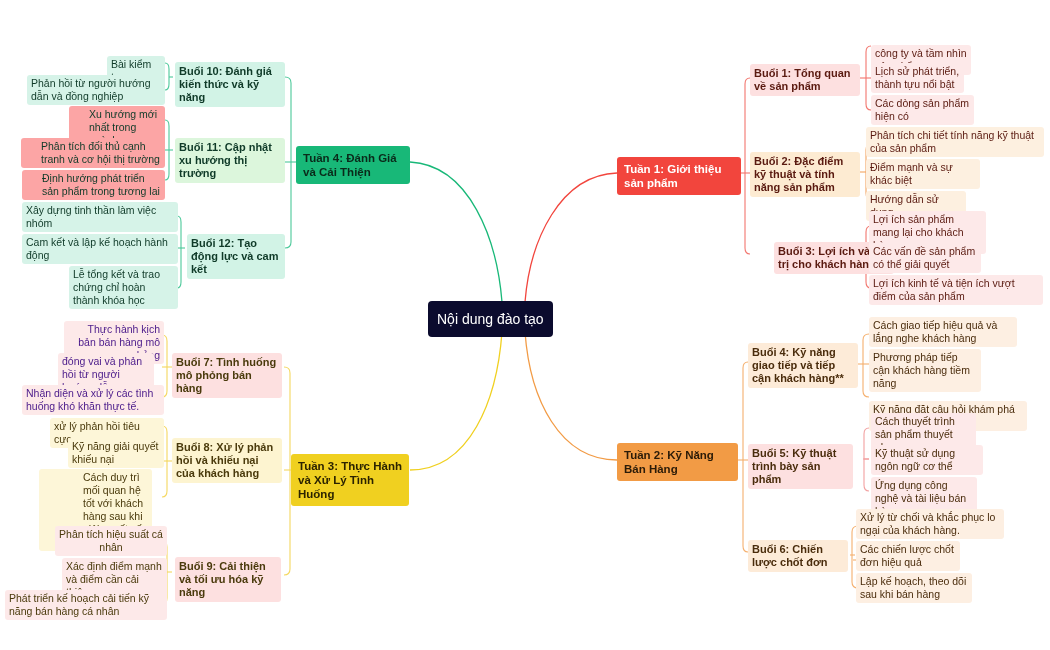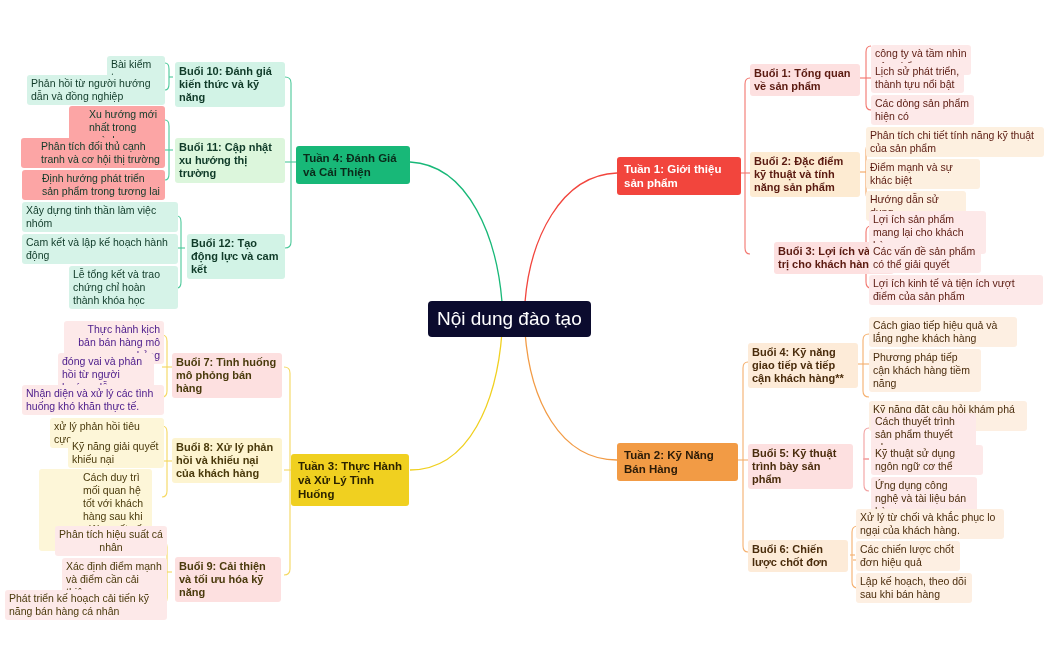--- a/index.html
+++ b/index.html
@@ -2,21 +2,21 @@
 <html><head>
 <meta charset="utf-8">
 <style>
   html, body { margin:0; padding:0; background:#ffffff; }
   body { width:1050px; height:650px; position:relative; overflow:hidden;
          font-family:"Liberation Sans", sans-serif; }
   #canvas { position:absolute; left:0; top:0; width:1050px; height:650px; }
   svg.lines { position:absolute; left:0; top:0; width:1050px; height:650px; pointer-events:none; }
   .node { position:absolute; box-sizing:border-box; border-radius:3px;
           font-size:11px; line-height:13px; padding:2px 4px; }
-  .root { background:#0b0b2e; color:#ffffff; font-size:19px; line-height:24px;
+  .root { background:#0b0b2e; color:#ffffff; font-size:14px; line-height:24px;
           padding:6px 9px; border-radius:4px; font-weight:normal; }
   .main { font-weight:bold; font-size:11.5px; line-height:14px; padding:5px 7px; border-radius:3px; }
   .sub  { font-weight:bold; font-size:11px; line-height:13px; padding:3px 4px; }
   .leaf { font-size:10.5px; line-height:13px; padding:2px 4px; }
   
   .m1 { background:#f2453d; color:#fff; }
   .s1 { background:#fde0e0; color:#5a1a10; }
   .s1o { background:#fdebd2; color:#5a1a10; }
   .l1 { background:#fde9e9; color:#5a1a10; }
   .l1o { background:#fdf0e0; color:#5a1a10; }

